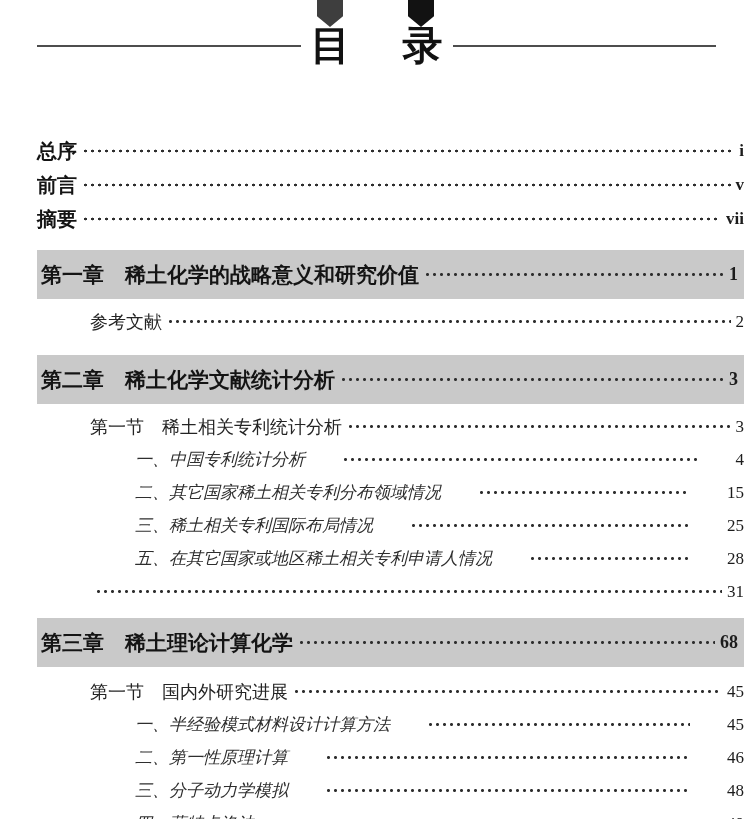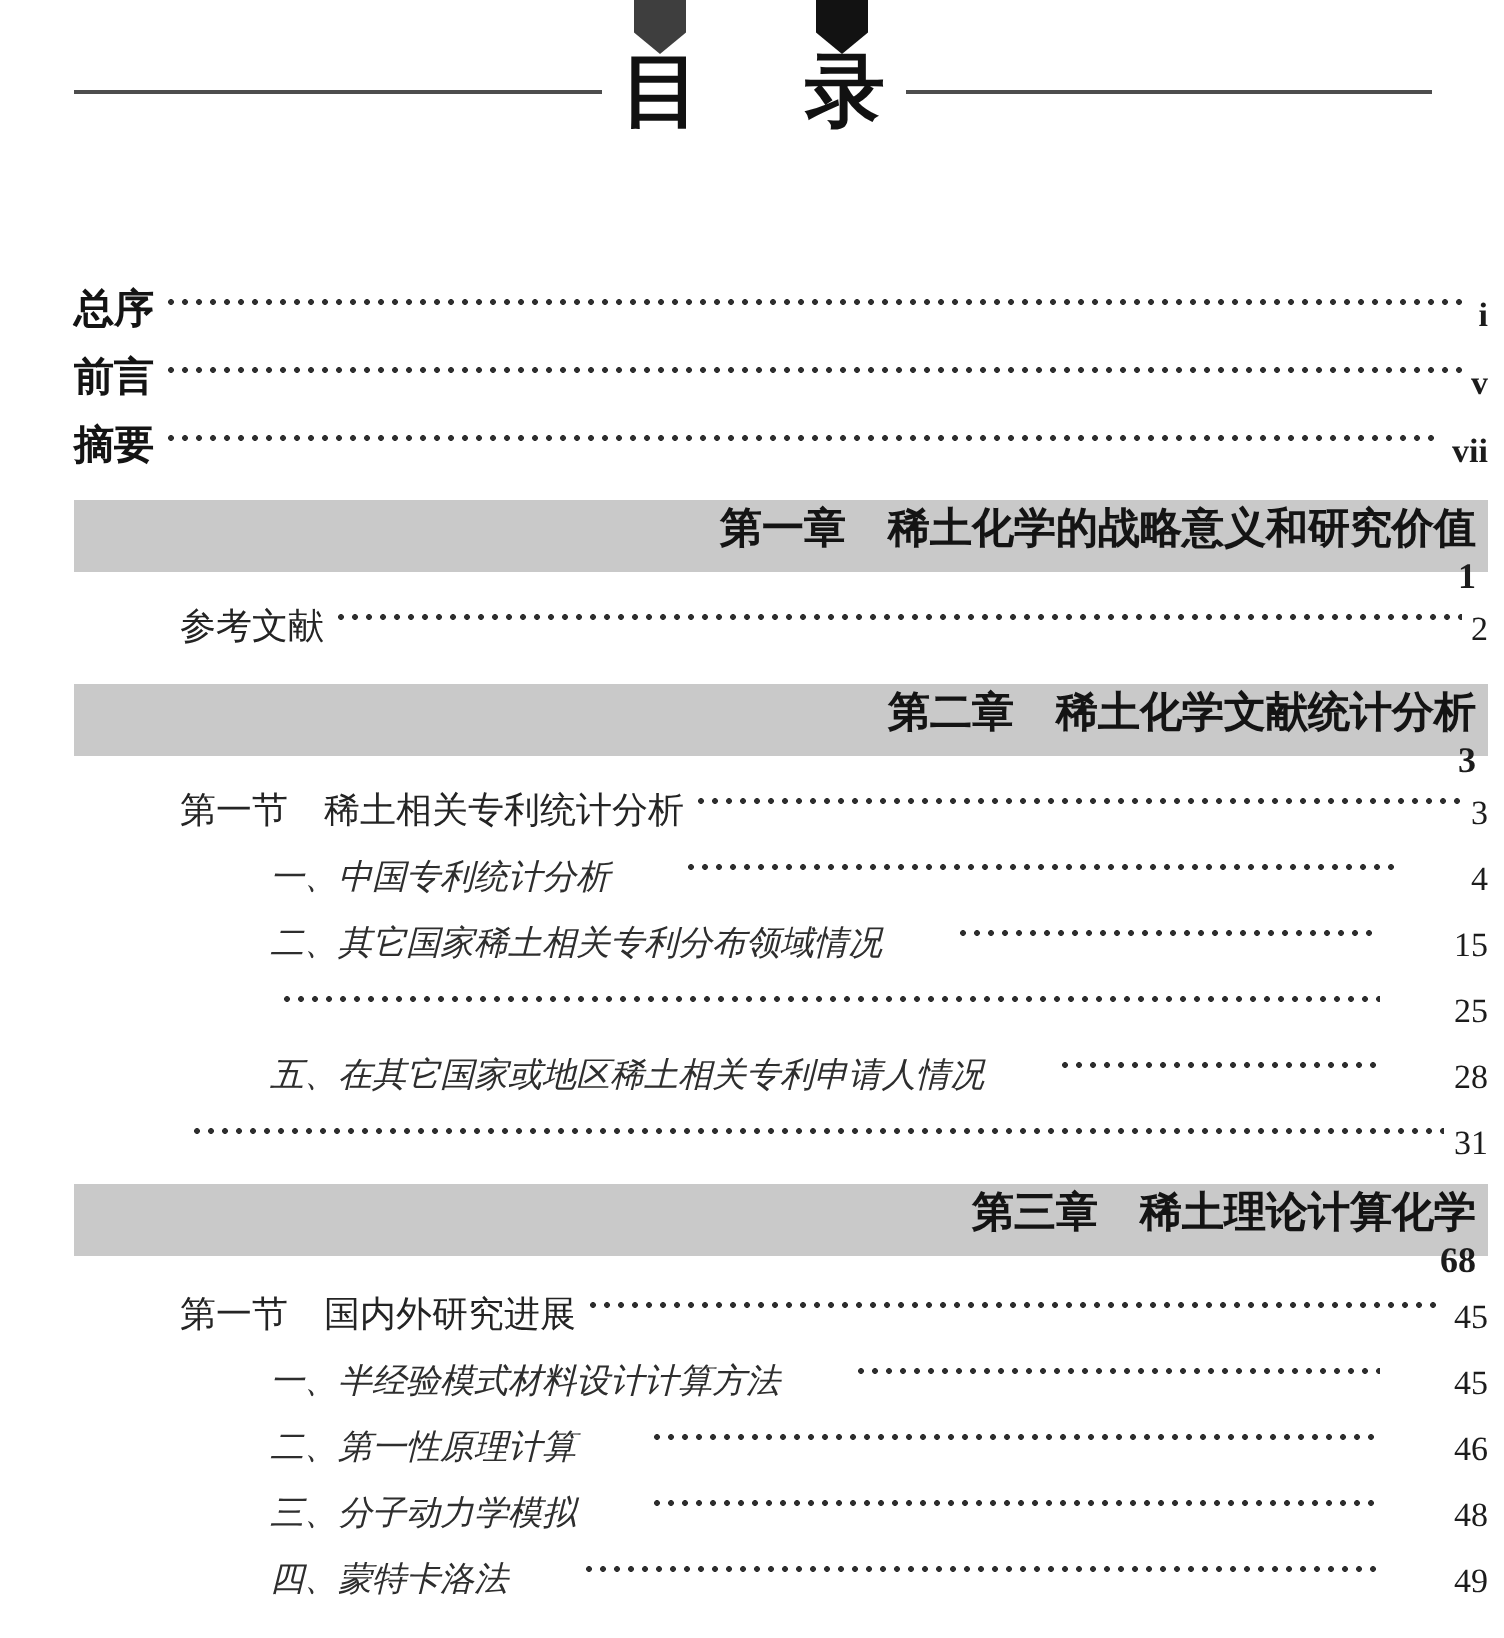--- a/index.html
+++ b/index.html
@@ -24,43 +24,42 @@
   }
   .title-rule { flex: 1; height: 0; border-top: 2px solid #4d4d4d; }
   .title-char {
     font-family: "Liberation Serif", "DejaVu Serif", serif;
     font-weight: bold; font-size: 40px; line-height: 44px; color: #111;
   }
   .tc-left  { margin: 0 0 0 10px; }
   .tc-right { margin: 0 10px 0 52px; }
   
   .toc { margin: 64px 8px 0 37px; }
-  .row { display: flex; align-items: flex-end; height: 33px; }
+  .row { display: flex; align-items: center; height: 33px; }
   .row .label { white-space: nowrap; }
   .row .dots {
     flex: 1; height: 100%; margin: 0 5px;
     background-image: radial-gradient(circle, #2e2e2e 1.3px, rgba(0,0,0,0) 1.6px);
     background-size: 7px 100%; background-repeat: repeat-x;
     background-position: 0 center;
   }
   .row .page {
     font-family: "Liberation Serif", "DejaVu Serif", serif;
     font-size: 17px; color: #1c1c1c; white-space: nowrap;
   }
   .row-front {
     height: 34px;
     font-family: "Liberation Sans", "DejaVu Sans", sans-serif;
     font-weight: bold; font-size: 20px; color: #141414;
   }
   .row-chapter {
-    height: 36px; background: #c9c9c9;
+    height: 49px; background: #c9c9c9;
     font-family: "Liberation Sans", "DejaVu Sans", sans-serif;
     font-weight: bold; font-size: 21px; color: #141414;
     padding: 0 6px 0 4px;
-    flex-direction: column;
   }
   .row-chapter .page { font-size: 18px; }
   .row-section {
     font-size: 18px; color: #242424;
     padding-left: 53px;
   }
   .row-sub {
     font-size: 17px; color: #2e2e2e;
     padding-left: 98px; font-style: italic; gap: 32px;
   }
@@ -131,20 +130,21 @@
     <span class="label">一、中国专利统计分析</span>
     <span class="dots"></span>
     <span class="page">4</span>
   </div>
   <div class="row row-sub">
     <span class="label">二、其它国家稀土相关专利分布领域情况</span>
     <span class="dots"></span>
     <span class="page">15</span>
   </div>
   <div class="row row-sub">
+    <span class="label">三、稀土相关专利国际布局情况</span>
     <span class="dots"></span>
     <span class="page">25</span>
   </div>
   <div class="row row-sub">
     <span class="label">五、在其它国家或地区稀土相关专利申请人情况</span>
     <span class="dots"></span>
     <span class="page">28</span>
   </div>
   <div class="row row-section">
     <span class="dots"></span>

